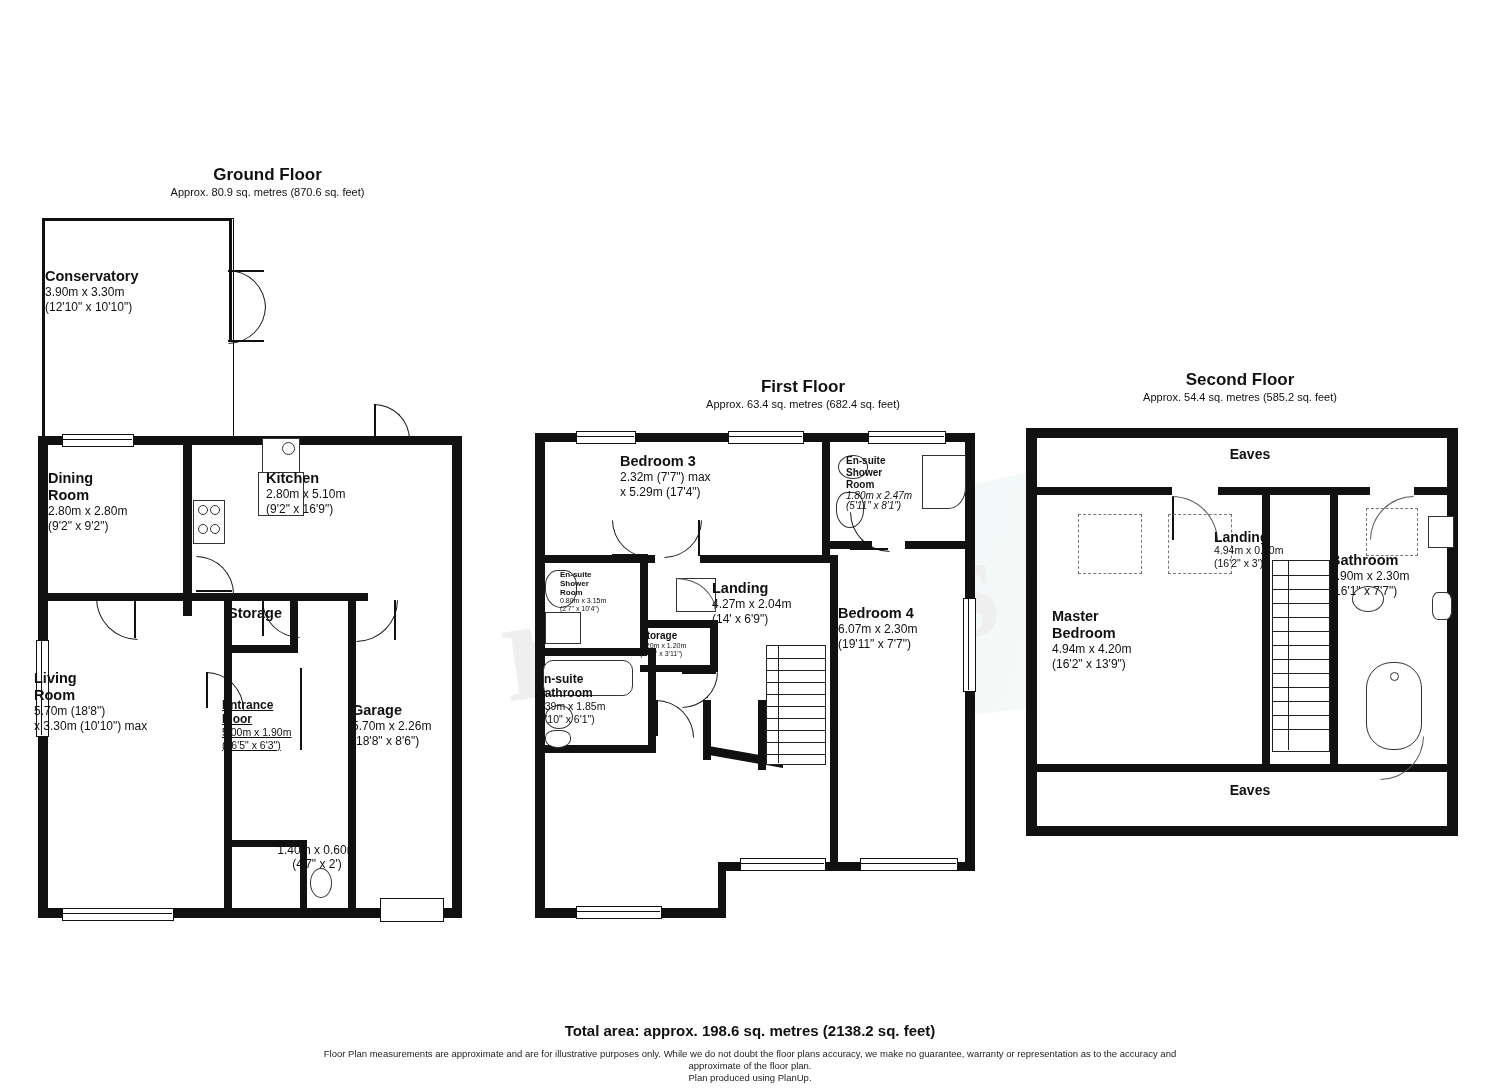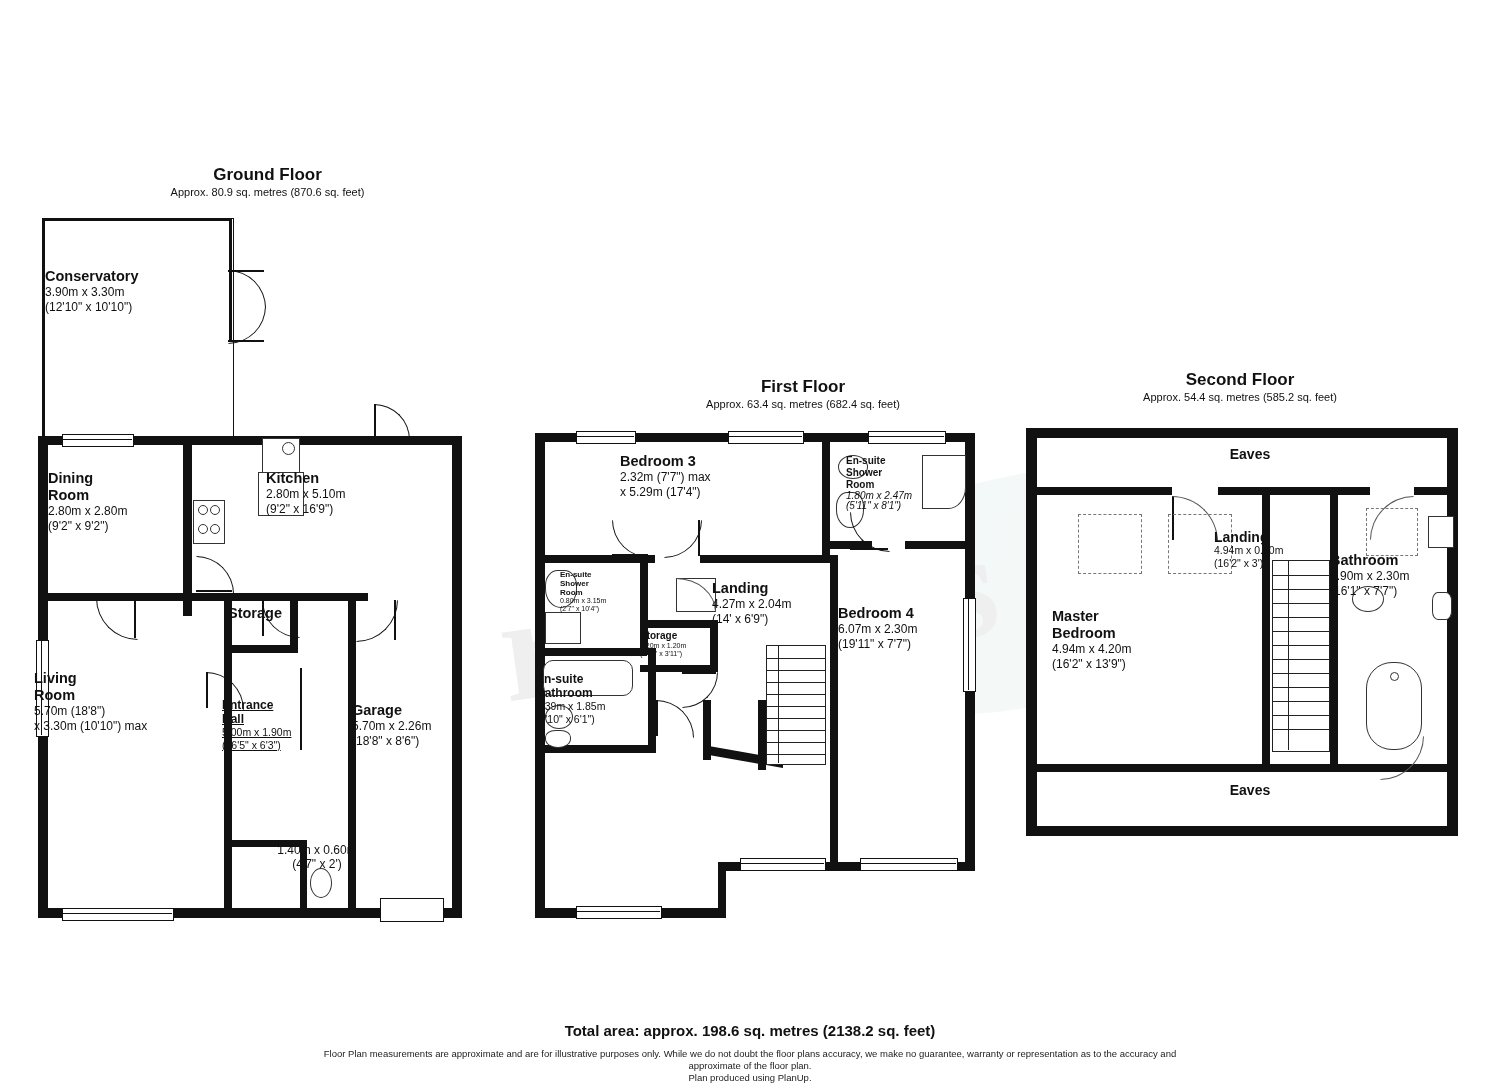--- a/index.html
+++ b/index.html
@@ -177,21 +177,21 @@
 
   <div class="rm" style="left:34px;top:670px;width:192px;">
     <div class="n">Living</div>
     <div class="n">Room</div>
     <div class="d">5.70m (18'8")</div>
     <div class="d">x 3.30m (10'10") max</div>
   </div>
 
   <div class="rm md" style="left:222px;top:698px;width:114px;text-decoration:underline;">
     <div class="n">Entrance</div>
-    <div class="n">Hall</div>
+    <div class="n">Floor</div>
     <div class="d">5.00m x 1.90m</div>
     <div class="d">(16'5" x 6'3")</div>
   </div>
 
   <div class="rm" style="left:352px;top:702px;width:110px;">
     <div class="n">Garage</div>
     <div class="d">5.70m x 2.26m</div>
     <div class="d">(18'8" x 8'6")</div>
   </div>
 

